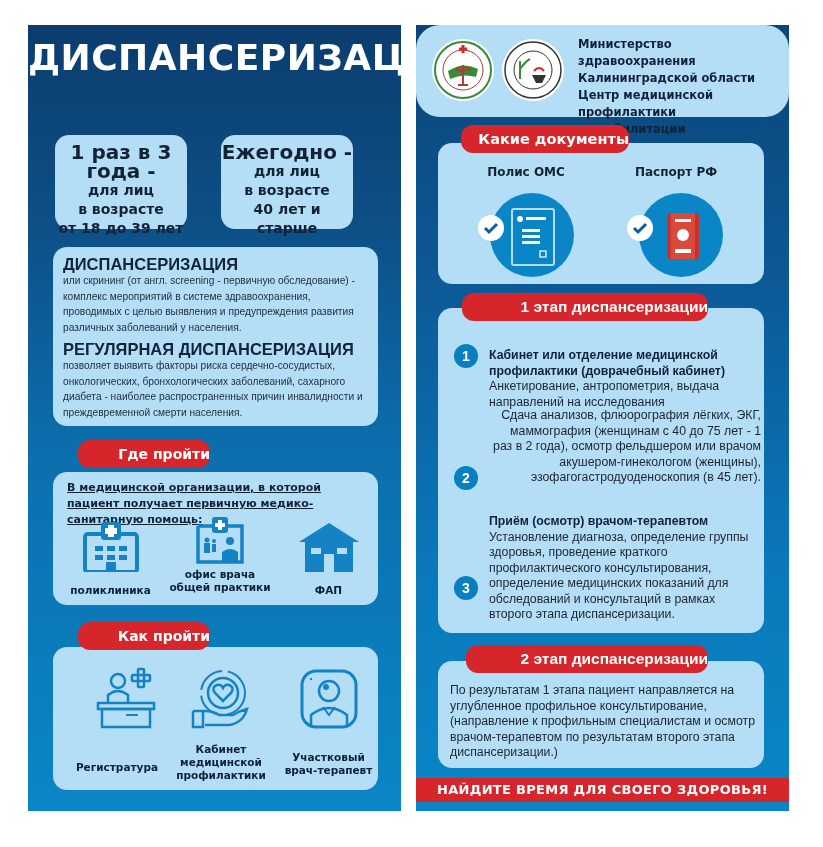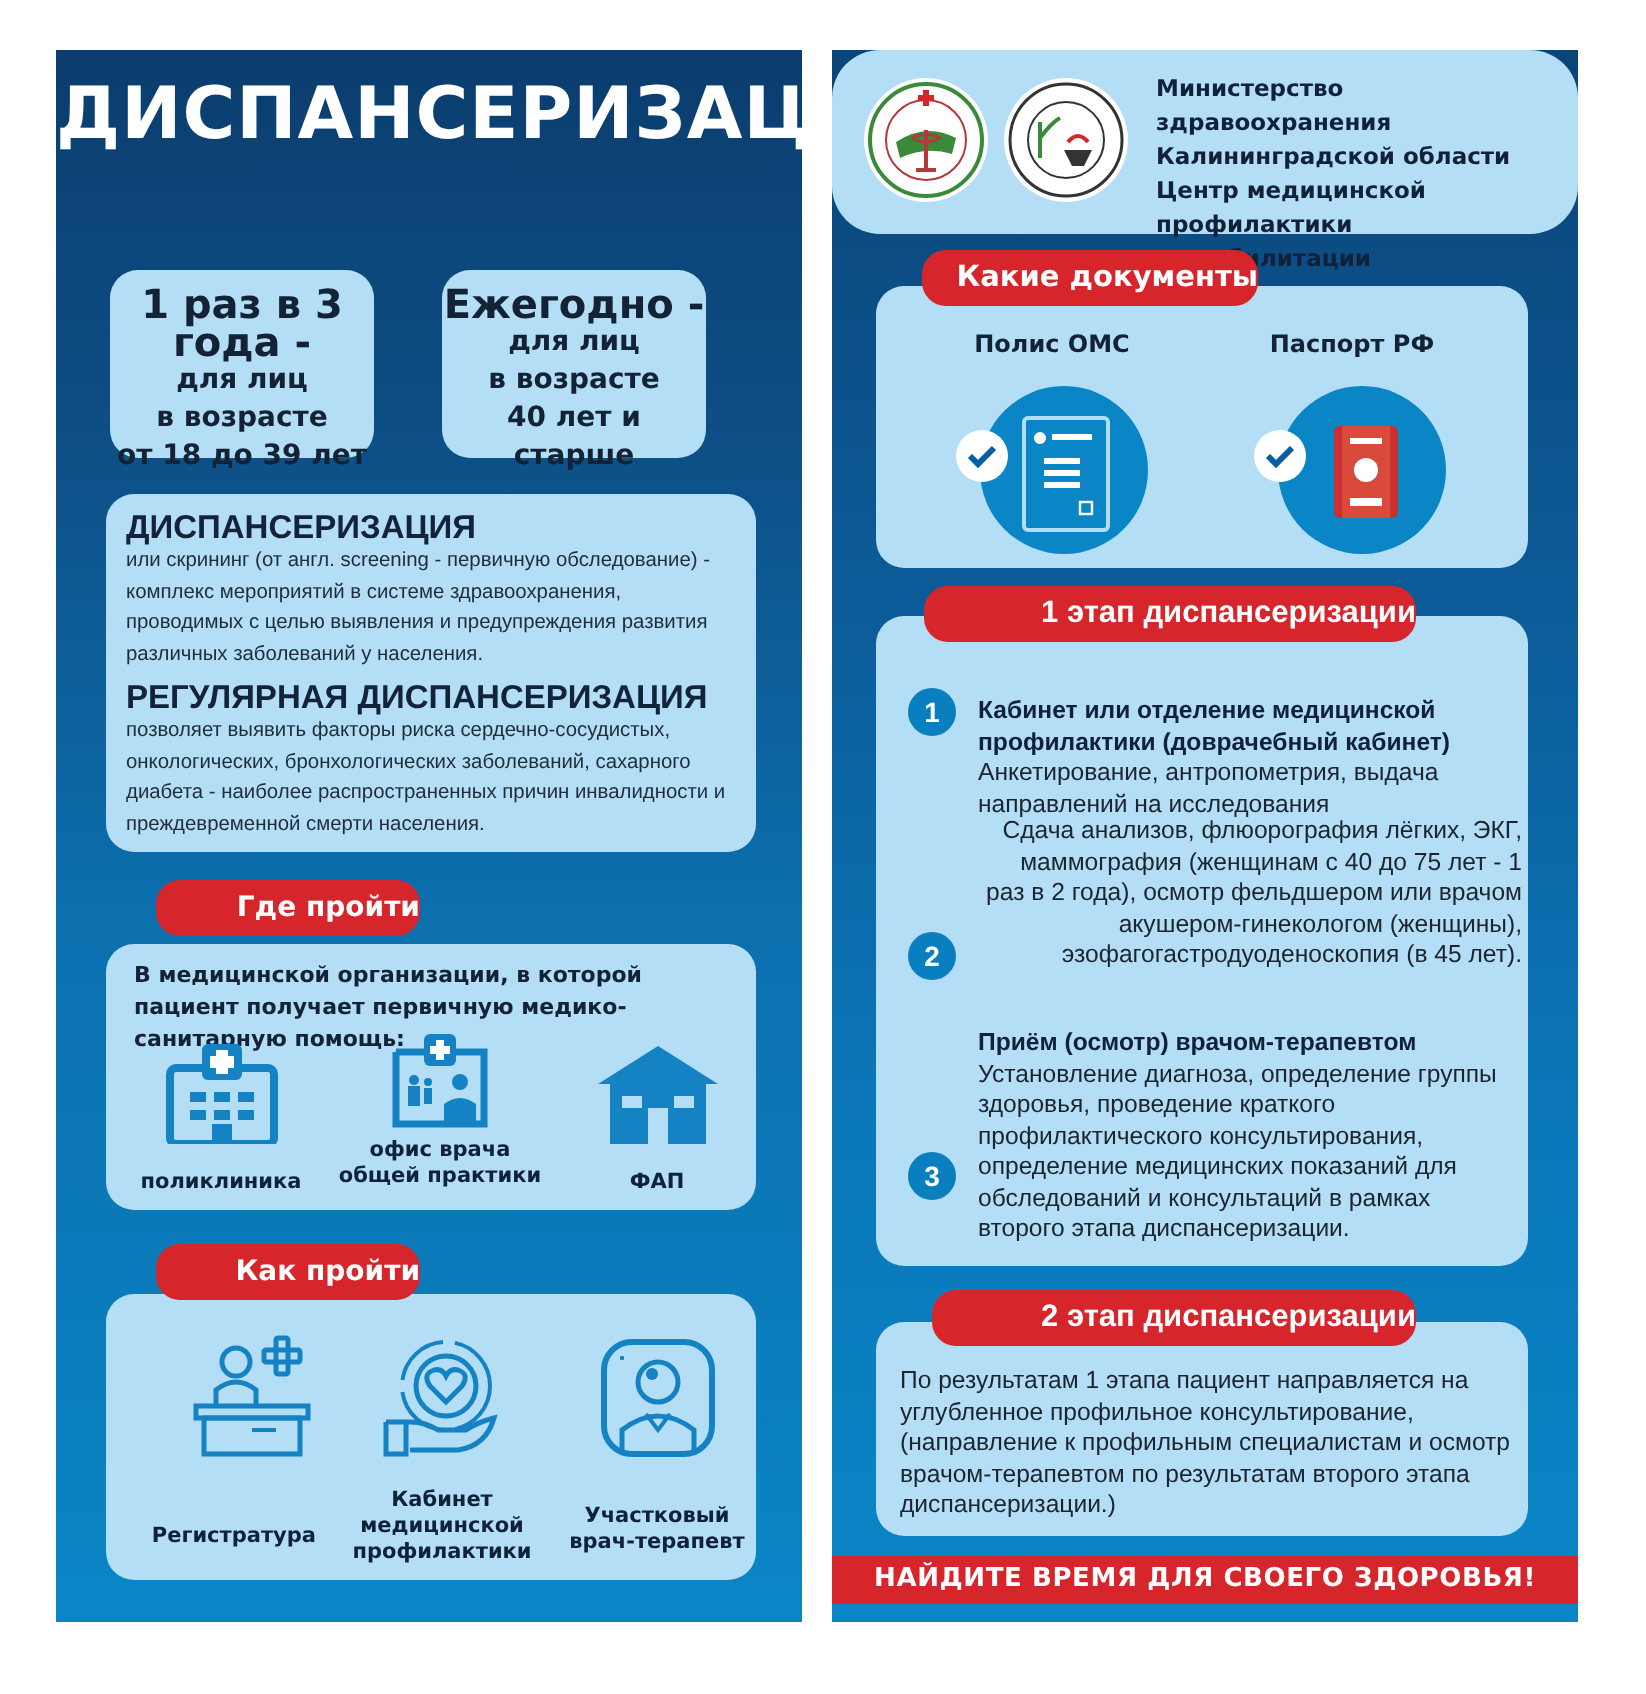--- a/index.html
+++ b/index.html
@@ -43,21 +43,21 @@
     font-family: "DejaVu Sans", sans-serif;
   }
   .age-box .first { font-size: 20px; }
   .def-box { left: 25px; top: 222px; width: 325px; height: 179px; padding: 8px 10px; }
   .def-h { font-size: 16.5px; font-weight: bold; line-height: 18px; color: #12233a; }
   .def-p { font-size: 10.2px; line-height: 15.5px; color: #1f2c3a; }
 
   .where-box { left: 25px; top: 447px; width: 325px; height: 133px; }
   .where-lead {
     position: absolute; left: 14px; top: 8px; width: 300px; font-weight: bold;
-    font-size: 11px; line-height: 16px; font-family: "DejaVu Sans", sans-serif;
+    font-size: 11px; line-height: 16px; font-family: "DejaVu Sans", sans-serif; text-decoration: underline;
   }
   .icon-item { position: absolute; text-align: center; }
   .icon-label {
     font-weight: bold; font-size: 10.5px; line-height: 13px;
     font-family: "DejaVu Sans", sans-serif; color: #10213a;
   }
   .how-box { left: 25px; top: 622px; width: 325px; height: 143px; }
 
   
   .header-light { position: absolute; left: 0; top: 0; width: 373px; height: 92px; background: #b3def5; border-radius: 24px; }

